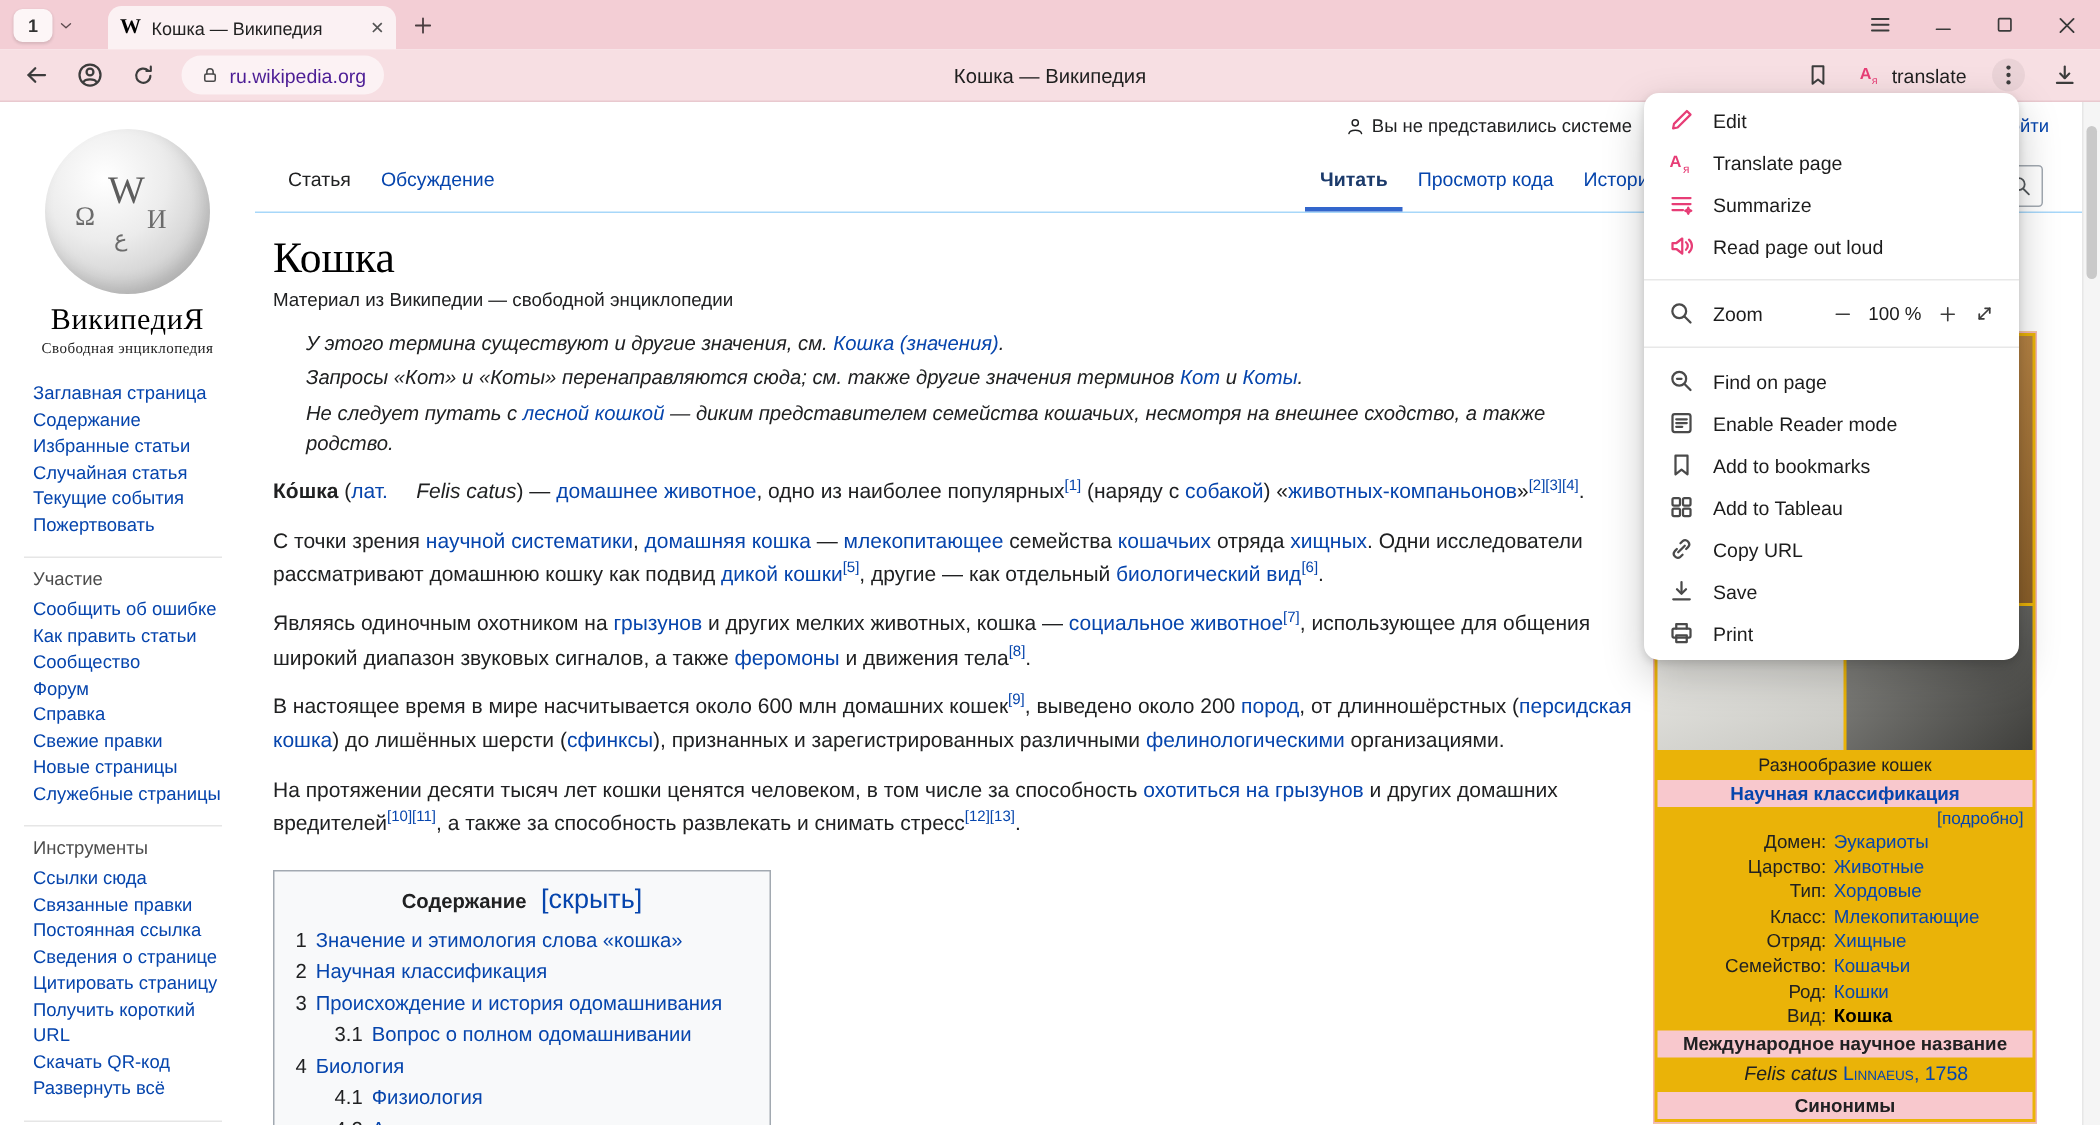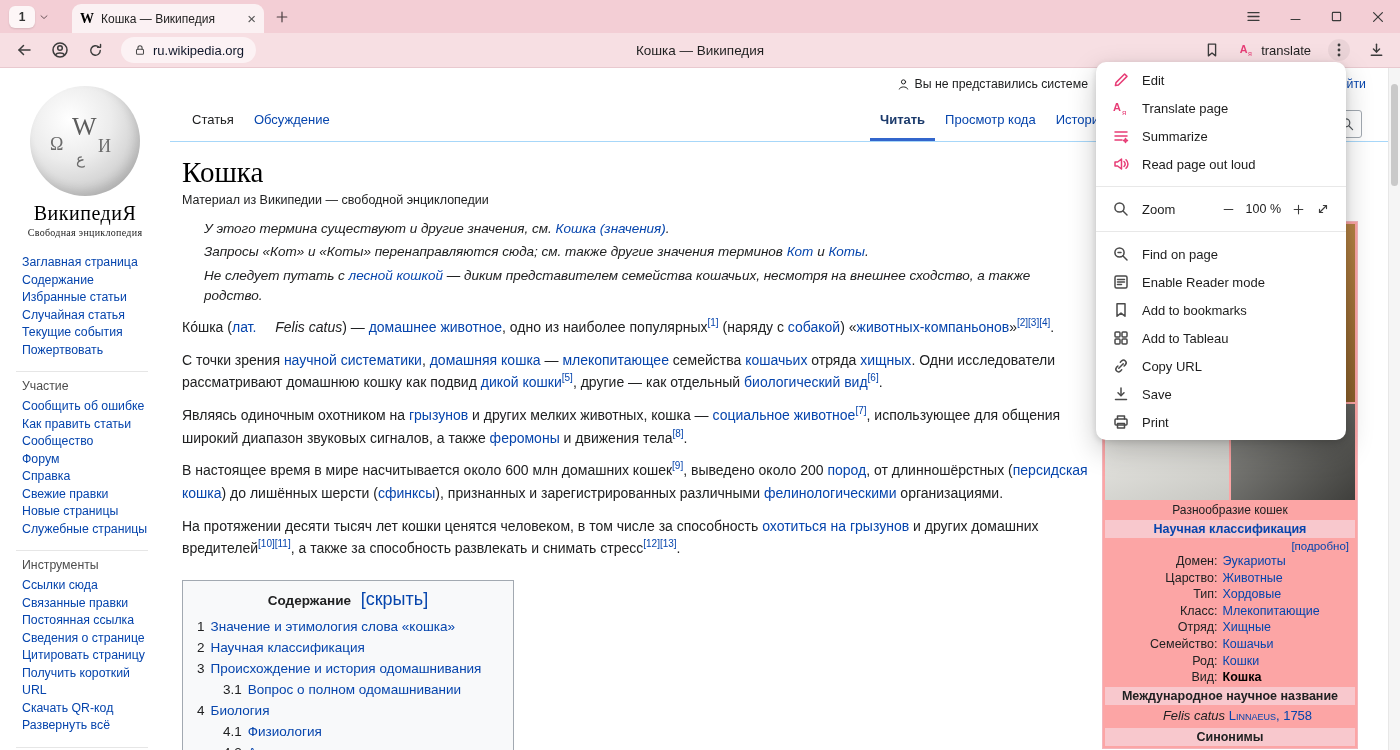--- a/index.html
+++ b/index.html
@@ -15,21 +15,21 @@
   .btab-title { font-size:12px; color:#222; flex:1; white-space:nowrap; overflow:hidden; }
   .btab-close { color:#555; font-size:15px; line-height:1; cursor:default; }
   .favicon { font-family:"Liberation Serif", serif; font-weight:bold; font-size:14px; color:#000; }
   .newtab { margin-left:10px; color:#4a3d40; display:flex; }
   .win-controls { margin-left:auto; display:flex; align-items:center; gap:26px; margin-right:14px; color:#3a3a3a; }
 
   
   .toolbar { position:absolute; top:33px; left:0; right:0; height:35px; background:#f7dfe3; display:flex; align-items:center; padding:0 14px; gap:16px; border-bottom:1px solid #e9c9cf; }
   .tb-ic { color:#3c3c3c; display:flex; }
   .addressbar { height:26px; background:rgba(255,255,255,.6); border-radius:13px; display:flex; align-items:center; gap:6px; padding:0 12px; color:#4a4a4a; }
-  .address-text { font-size:13px; color:#0f172a; }
+  .address-text { font-size:13px; color:#4c1d95; }
   .tb-title { position:absolute; left:50%; transform:translateX(-50%); font-size:13.5px; color:#1f1f1f; }
   .tb-right { margin-left:auto; display:flex; align-items:center; gap:17px; }
   .translate-chip { display:flex; align-items:center; gap:5px; }
   .translate-chip .label { font-size:13px; color:#1f1f1f; }
   .pink { color:#e73d76; }
   .kebab-btn { display:flex; border-radius:50%; padding:2px; background:rgba(0,0,0,.05); }
 
   
   .content { position:absolute; top:68px; left:0; right:0; bottom:0; background:#fff; overflow:hidden; }
 
@@ -57,21 +57,21 @@
   .tabs-left { position:absolute; left:12px; bottom:0; display:flex; }
   .tabs-right { position:absolute; left:700px; bottom:0; display:flex; }
   .wtab { padding:12px 10px 11px; font-size:13px; color:#0645ad; cursor:pointer; border-bottom:3px solid transparent; white-space:nowrap; }
   .wtab.sel { color:#202122; }
   .wtab.read { font-weight:bold; border-bottom-color:#3366cc; color:#1b3a6b; }
   .wiki-search { position:absolute; left:930px; top:12px; width:262px; height:28px; border:1px solid #a2a9b1; border-radius:3px; background:#fff; }
   .wiki-search .mag { position:absolute; right:6px; top:5px; color:#54595d; }
 
   
   .article { padding:14px 30px 0 12px; color:#202122; }
-  .infobox { float:right; width:256px; margin:2px 0 12px 14px; border:1px solid #f2b6bd; background:#fca5a5; padding:2px; font-size:12.5px; }
+  .infobox { float:right; width:256px; margin:2px 0 12px 14px; border:1px solid #f2b6bd; background:#eab308; padding:2px; font-size:12.5px; }
   .ib-images { display:grid; grid-template-columns:1fr 1fr; grid-template-rows:178px 96px; gap:2px; }
   .ib-img { width:100%; height:100%; }
   .i1 { background:linear-gradient(135deg,#a8885f,#6e5034); }
   .i2 { background:linear-gradient(135deg,#d29a55,#8a5f2a); }
   .i3 { background:linear-gradient(160deg,#f2f1ed,#c8c8c3); }
   .i4 { background:linear-gradient(135deg,#8d8d89,#3f3f3c); }
   .ib-caption { text-align:center; font-size:12px; padding:3px 0 2px; }
   .ib-header { background:#f8c8cd; text-align:center; font-weight:bold; font-size:12.5px; padding:2px 0; margin-top:1px; }
   .ib-header.linkstyle { color:#0645ad; }
   .ib-details { text-align:right; color:#0645ad; font-size:11.5px; padding:2px 6px 1px; }
@@ -82,21 +82,21 @@
   .ib-name { text-align:center; font-size:13px; padding:3px 0 4px; }
   .ib-name .t-smallcaps { font-variant:small-caps; color:#0645ad; }
   .ib-name .t-italic { font-style:italic; color:#202122; }
   .ib-name .t-link { color:#0645ad;margin-top:28px; }
 
   h1.page-heading { font-family:"Liberation Serif", serif; font-weight:400; font-size:29px; color:#000; margin-bottom:4px; }
   .tagline { font-size:12.5px; color:#202122; margin-bottom:12px; }
   .hatnote { font-style:italic; font-size:13.5px; margin:3px 0 3px 22px; line-height:1.5; }
   .para { font-size:14px; line-height:1.62; margin:10px 0; }
   .t-link { color:#0645ad; cursor:pointer; }
-  .t-bold { font-weight:normal; }
+  .t-bold { font-weight:bold; }
   .t-italic { font-style:italic;margin-left:15px; }
   .t-sup { color:#0645ad; font-size:10px; vertical-align:super; line-height:0; cursor:pointer; }
   .t-plain { color:#202122; }
 
   .toc { display:inline-block; width:332px; border:1px solid #a2a9b1; background:#f8f9fa; padding:8px 14px 14px; margin-top:10px; font-size:13.5px; }
   .toc-title-row { text-align:center; margin-bottom:6px; }
   .toc-title { font-weight:bold; color:#202122; }
   .toc-hide { color:#0645ad; margin-left:6px; font-size:18px; }
   .toc ul { list-style:none; }
   .toc li { line-height:21px; }

